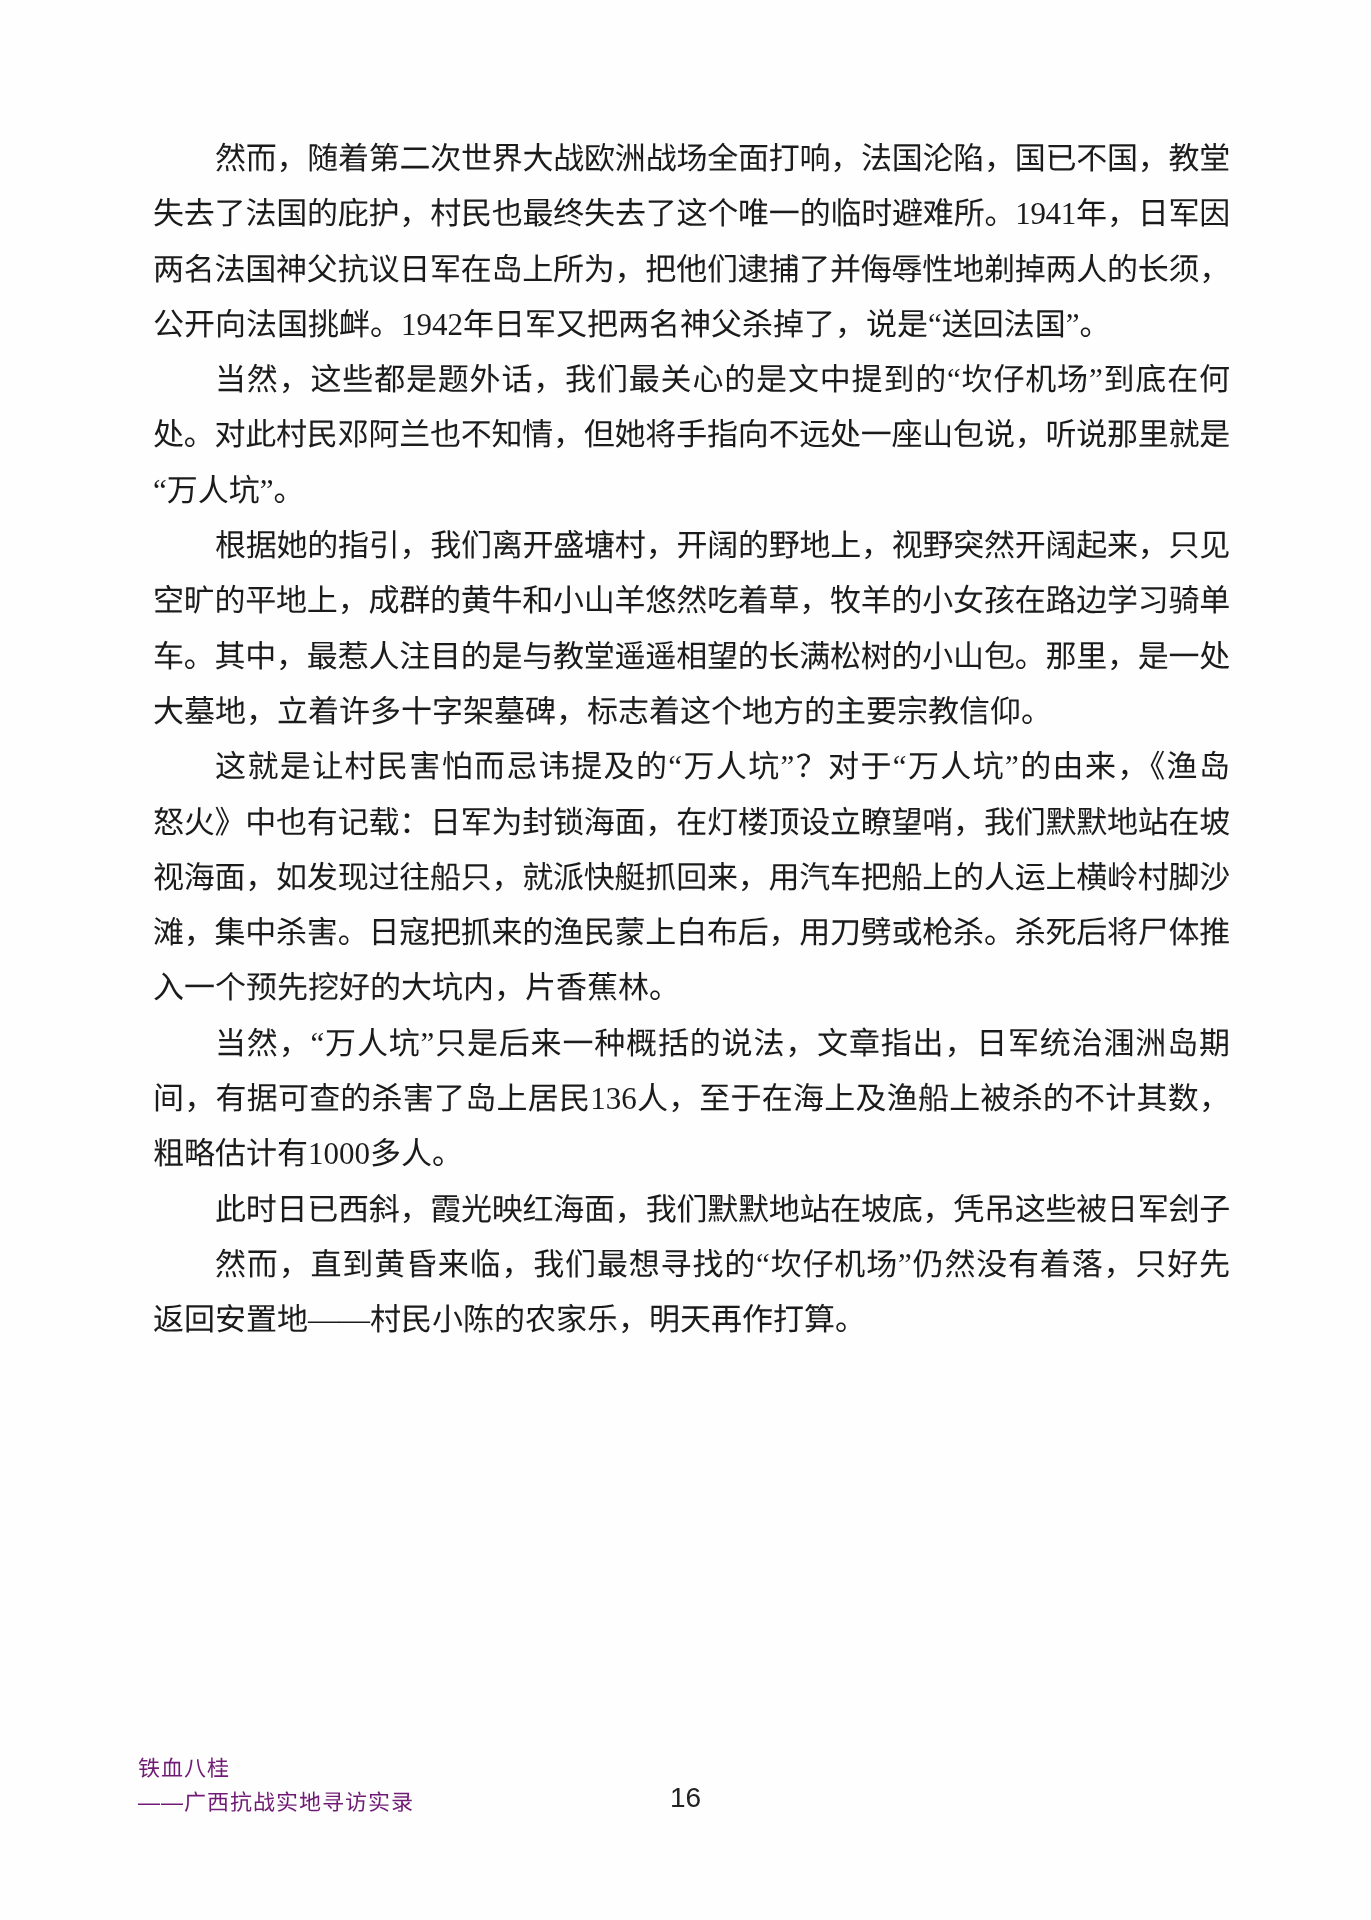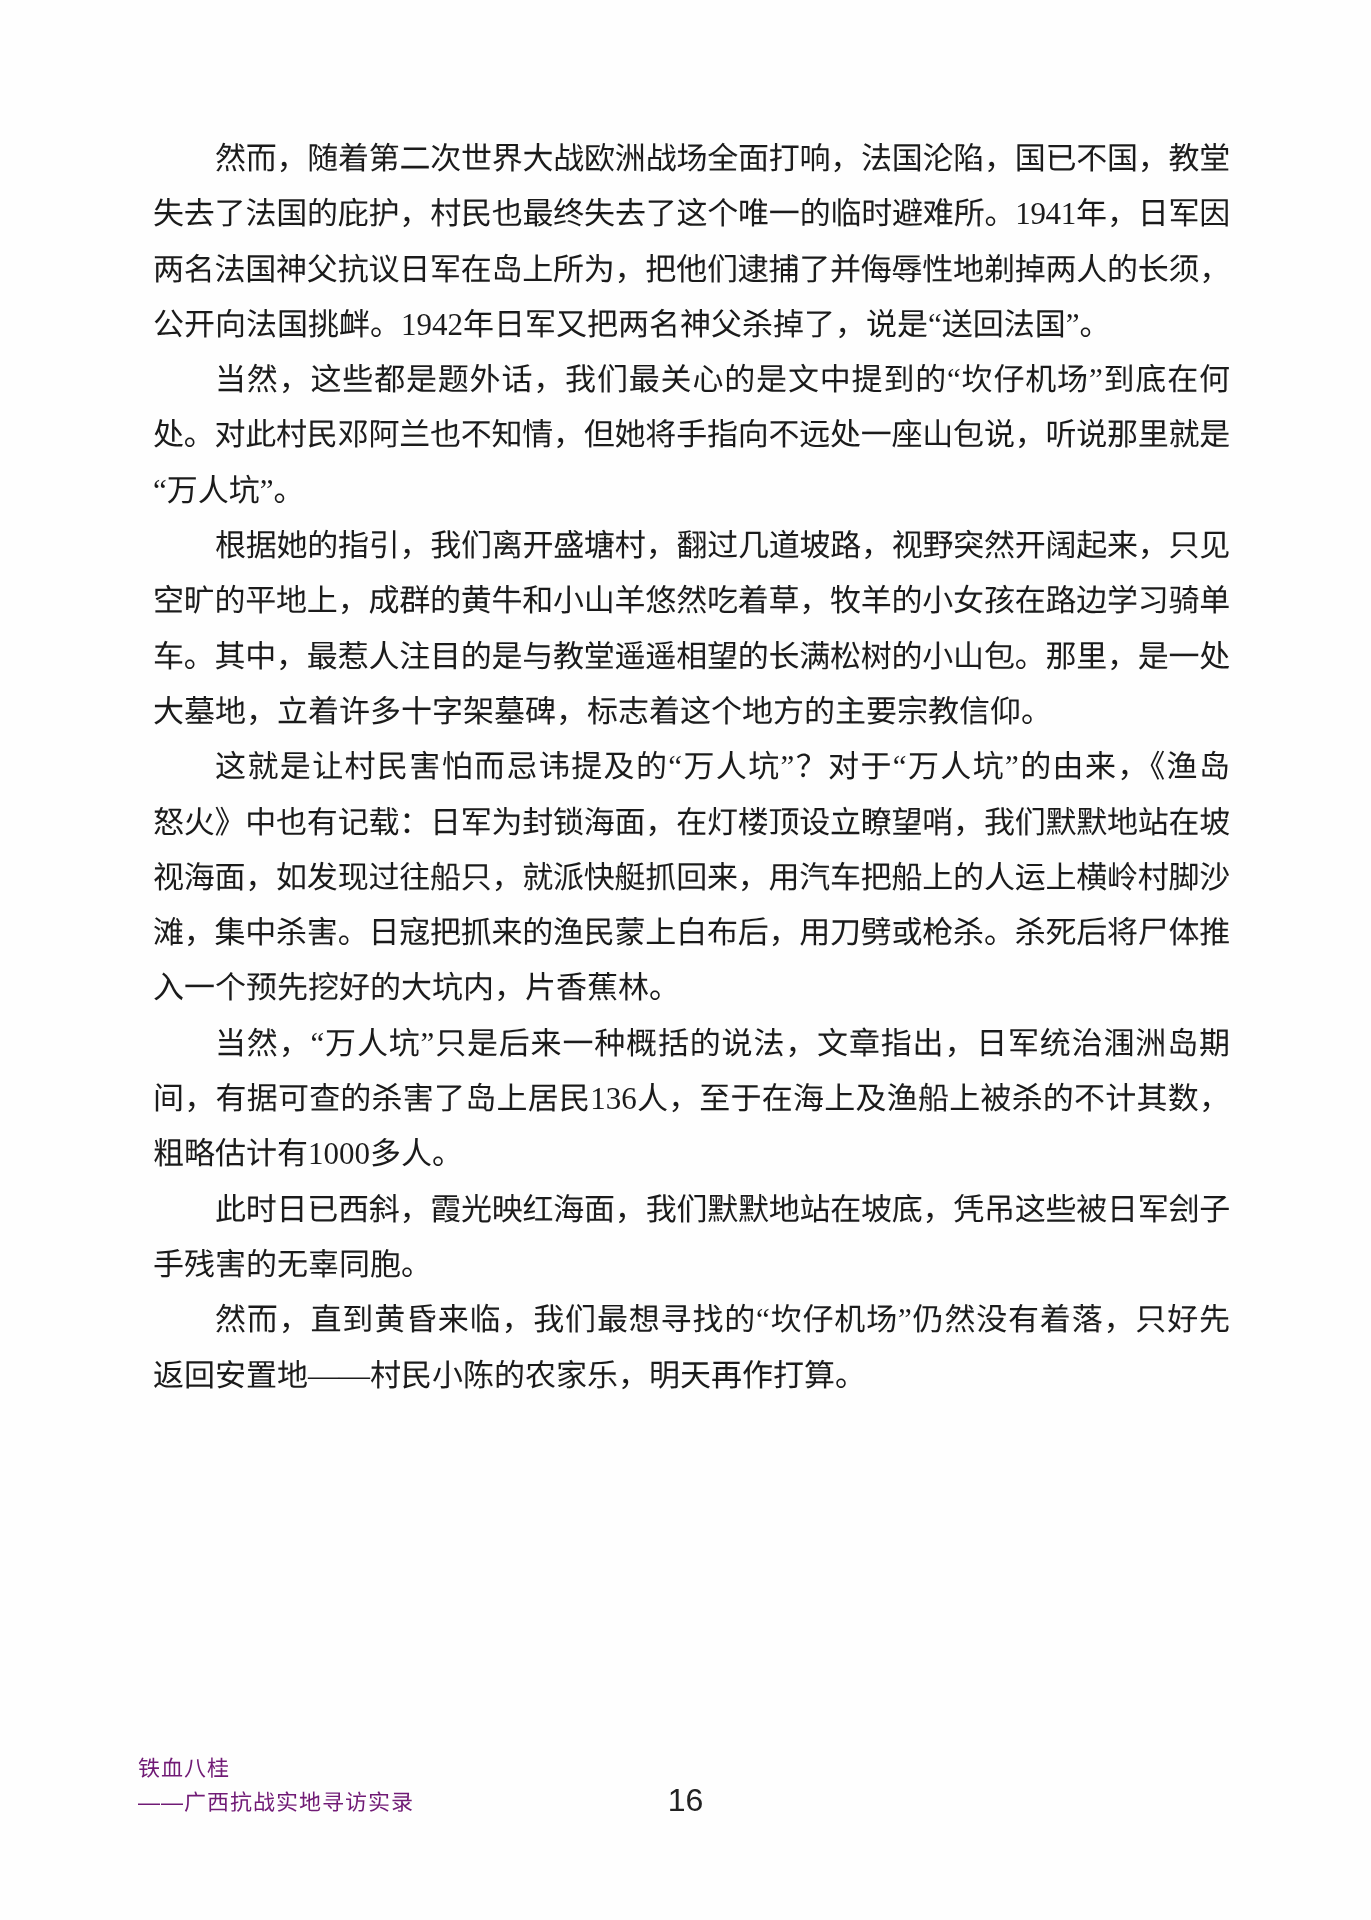--- a/index.html
+++ b/index.html
@@ -49,21 +49,21 @@
   .book-subtitle{
     font-size:22px;
     line-height:34px;
     letter-spacing:1px;
   }
   .page-number{
     position:absolute;
     left:0;top:1782px;
     width:1371px;
     text-align:center;
-    font-size:32px;
+    font-size:28px;
     color:#222;
     font-family:"Liberation Sans","DejaVu Sans",sans-serif;
   }
 </style>
 </head>
 <body>
 
 <div class="page">
 
   <div class="body-text" id="body-text">
@@ -72,40 +72,39 @@
         <div class="line" style="letter-spacing: -0.3px;">失去了法国的庇护，村民也最终失去了这个唯一的临时避难所。1941年，日军因</div>
         <div class="line" style="letter-spacing: -0.3px;">两名法国神父抗议日军在岛上所为，把他们逮捕了并侮辱性地剃掉两人的长须，</div>
         <div class="line plast">公开向法国挑衅。1942年日军又把两名神父杀掉了，说是“送回法国”。</div>
       </div>
       <div class="paragraph">
         <div class="line first">当然，这些都是题外话，我们最关心的是文中提到的“坎仔机场”到底在何</div>
         <div class="line" style="letter-spacing: -0.3px;">处。对此村民邓阿兰也不知情，但她将手指向不远处一座山包说，听说那里就是</div>
         <div class="line plast">“万人坑”。</div>
       </div>
       <div class="paragraph">
-        <div class="line first" style="letter-spacing: -0.3px;">根据她的指引，我们离开盛塘村，翻过几道坡路，视野突然开阔起来，只见</div>
+        <div class="line first" style="letter-spacing: -0.3px;">根据她的指引，我们离开盛塘村，开阔的野地上，视野突然开阔起来，只见</div>
         <div class="line" style="letter-spacing: -0.3px;">空旷的平地上，成群的黄牛和小山羊悠然吃着草，牧羊的小女孩在路边学习骑单</div>
         <div class="line" style="letter-spacing: -0.3px;">车。其中，最惹人注目的是与教堂遥遥相望的长满松树的小山包。那里，是一处</div>
         <div class="line plast">大墓地，立着许多十字架墓碑，标志着这个地方的主要宗教信仰。</div>
       </div>
       <div class="paragraph">
         <div class="line first">这就是让村民害怕而忌讳提及的“万人坑”？对于“万人坑”的由来，《渔岛</div>
         <div class="line" style="letter-spacing: -0.3px;">怒火》中也有记载：日军为封锁海面，在灯楼顶设立瞭望哨，我们默默地站在坡底</div>
         <div class="line" style="letter-spacing: -0.3px;">视海面，如发现过往船只，就派快艇抓回来，用汽车把船上的人运上横岭村脚沙</div>
         <div class="line" style="letter-spacing: -0.3px;">滩，集中杀害。日寇把抓来的渔民蒙上白布后，用刀劈或枪杀。杀死后将尸体推</div>
         <div class="line plast">入一个预先挖好的大坑内，片香蕉林。</div>
       </div>
       <div class="paragraph">
         <div class="line first">当然，“万人坑”只是后来一种概括的说法，文章指出，日军统治涠洲岛期</div>
         <div class="line">间，有据可查的杀害了岛上居民136人，至于在海上及渔船上被杀的不计其数，</div>
         <div class="line plast">粗略估计有1000多人。</div>
       </div>
       <div class="paragraph">
         <div class="line first" style="letter-spacing: -0.3px;">此时日已西斜，霞光映红海面，我们默默地站在坡底，凭吊这些被日军刽子</div>
-        <div class="line plast">手残害的无辜同胞。</div>
       </div>
       <div class="paragraph">
         <div class="line first">然而，直到黄昏来临，我们最想寻找的“坎仔机场”仍然没有着落，只好先</div>
         <div class="line plast">返回安置地——村民小陈的农家乐，明天再作打算。</div>
       </div>
     </div>
 
   <div class="footer">
     <div class="book-title">铁血八桂</div>
     <div class="book-subtitle">——广西抗战实地寻访实录</div>

